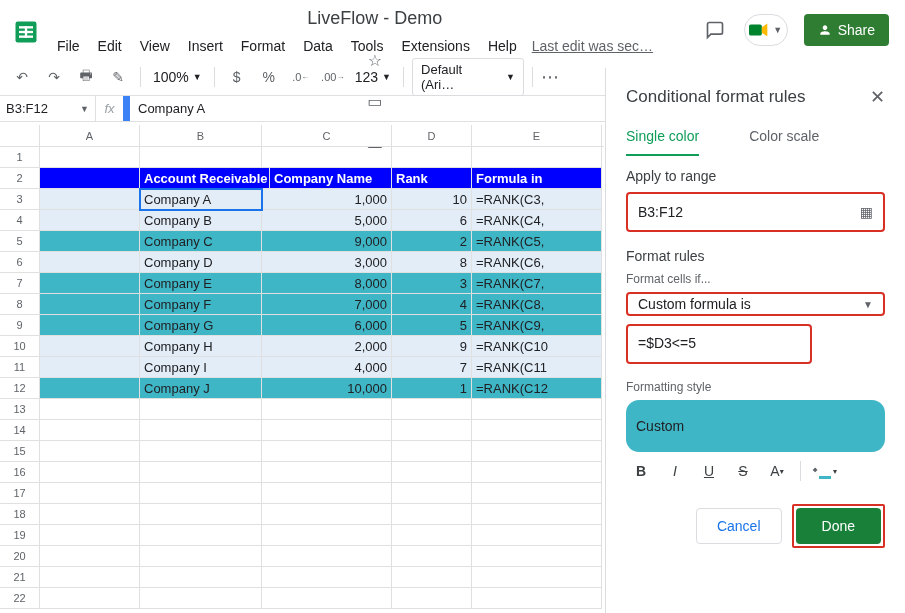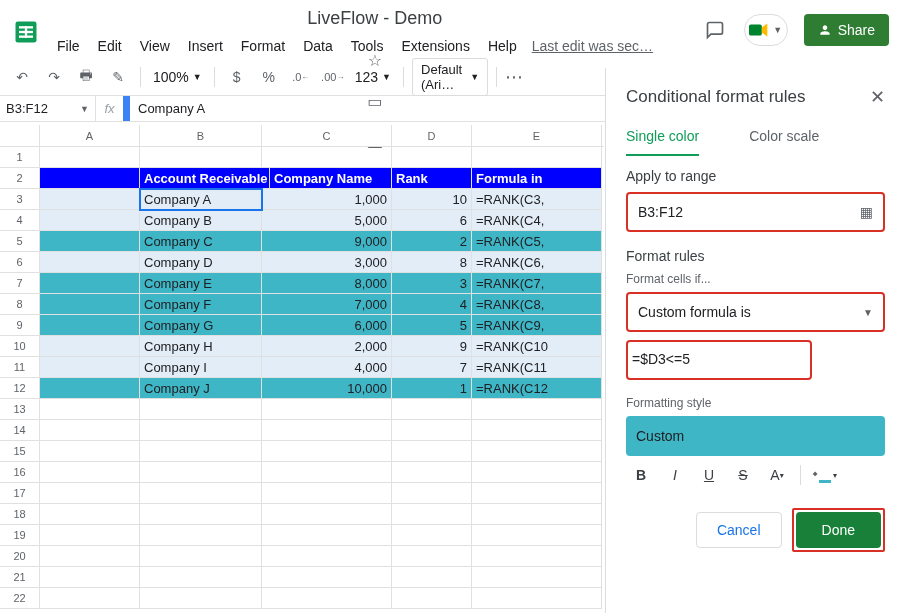--- a/index.html
+++ b/index.html
@@ -27,21 +27,21 @@
   .last-edit { color:#5f6368; text-decoration:underline; font-size:14px; margin-left:6px; cursor:pointer;}
   .header-right { display:flex; align-items:center; gap:16px; margin-left:auto; padding-top:6px; }
   .comment-ic { width:26px; height:26px; display:flex; align-items:center; justify-content:center; color:#5f6368; }
   .meet-ic { width:44px; height:32px; border-radius:20px; border:1px solid #dadce0; display:flex; align-items:center; justify-content:center; position:relative; }
   .share-btn { background:#2e7d32; color:#fff; border:none; border-radius:4px; padding:8px 14px; font-size:14px; font-weight:500; display:flex; align-items:center; gap:6px; cursor:pointer;}
   
   .toolbar { display:flex; align-items:center; gap:4px; padding:4px 8px; border-bottom:1px solid #e0e0e0; height:38px; }
   .tool-btn { width:28px; height:28px; display:flex; align-items:center; justify-content:center; color:#5f6368; cursor:pointer; font-size:14px; border-radius:3px;}
   .tool-sep { width:1px; height:20px; background:#dadce0; margin:0 4px; }
   .zoom-box { padding:2px 4px; font-size:14px; display:flex; align-items:center; gap:4px; cursor:pointer;}
-  .font-box { border:1px solid #dadce0; border-radius:3px; padding:3px 8px; font-size:13px; display:flex; align-items:center; gap:8px; width:76px; justify-content:space-between; cursor:pointer;}
+  .font-box { border:1px solid #dadce0; border-radius:3px; padding:3px 8px; font-size:13px; display:flex; align-items:center; gap:8px; width:112px; justify-content:space-between; cursor:pointer;}
   .more-btn { font-size:18px; letter-spacing:2px; color:#5f6368; cursor:pointer;}
   .toolbar-right { margin-left:auto; display:flex; align-items:center; color:#5f6368;}
   
   .fx-row { display:flex; align-items:center; height:26px; border-bottom:1px solid #e0e0e0; }
   .name-box { width:96px; padding:0 6px; font-size:13px; border-right:1px solid #e0e0e0; height:100%; display:flex; align-items:center; justify-content:space-between;}
   .name-box .arrow{ font-size:9px; color:#5f6368;}
   .fx-label { width:34px; text-align:center; font-style:italic; color:#9aa0a6; font-size:13px; border-right:7px solid #3b82f6; height:100%; display:flex;align-items:center;justify-content:center;}
   .fx-input { flex:1; padding:0 8px; font-size:13px; }
   
   .sheet-wrap { position:absolute; top:125px; left:0; width:604px; bottom:0; overflow:hidden; }
@@ -67,23 +67,23 @@
   .tabs { display:flex; padding:8px 20px 0 20px; gap:50px; }
   .tab { font-size:14px; padding:6px 0 10px 0; cursor:pointer;}
   .tab.active { color:#0f9d58; border-bottom:2px solid #0f9d58; font-weight:500;}
   .tab.inactive { color:#5f6368;}
   .section { padding:12px 20px 4px 20px;}
   .sec-label { font-size:14px; color:#3c4043; margin-bottom:8px;}
   .sec-sublabel { font-size:12px; color:#5f6368; margin-bottom:6px;}
   .hl-red { border:2px solid #d93025 !important; }
   .range-box { display:flex; align-items:center; justify-content:space-between; border:1px solid #dadce0; border-radius:4px; padding:8px 10px; font-size:14px; height:40px;}
   .range-box .grid-ic{ color:#5f6368; }
-  .dropdown { display:flex; align-items:center; justify-content:space-between; border:1px solid #dadce0; border-radius:4px; padding:8px 10px; font-size:14px; height:40px; cursor:pointer;}
-  .formula-box { border:1px solid #dadce0; border-radius:4px; padding:9px 4px; font-size:14px; width:186px; height:40px;}
-  .style-box { background:#3fb6c6; color:#202124; padding:8px 10px; border-radius:4px; font-size:14px; height:40px; display:flex; align-items:center;}
+  .dropdown { display:flex; align-items:center; justify-content:space-between; border:1px solid #dadce0; border-radius:4px; padding:8px 10px; font-size:14px; height:24px; cursor:pointer;}
+  .formula-box { border:1px solid #dadce0; border-radius:4px; padding:9px 10px; font-size:14px; width:186px; height:40px;}
+  .style-box { background:#3fb6c6; color:#202124; padding:8px 10px; border-radius:13px; font-size:14px; height:52px; display:flex; align-items:center;}
   .fmt-toolbar { display:flex; align-items:center; gap:8px; padding:6px 2px; }
   .fmt-btn { width:26px; height:26px; display:flex; align-items:center; justify-content:center; color:#3c4043; font-size:14px; cursor:pointer;}
   .fmt-sep { width:1px; height:20px; background:#dadce0; margin:0 2px;}
   .btn-row { display:flex; justify-content:flex-end; gap:10px; padding:10px 20px; align-items:center;}
   .btn-cancel { background:#fff; border:1px solid #dadce0; color:#1a73e8; padding:9px 20px; border-radius:4px; font-size:14px; cursor:pointer;}
   .btn-done { background:#188038; color:#fff; border:none; padding:10px 26px; border-radius:4px; font-size:14px; cursor:pointer;}
   .done-wrap { border:2px solid #d93025; border-radius:2px; padding:2px;}
   .fill-bar { display:inline-block; width:20px; height:3px; background:#3fb6c6; position:relative; top:6px;}
 </style>
 </head>

